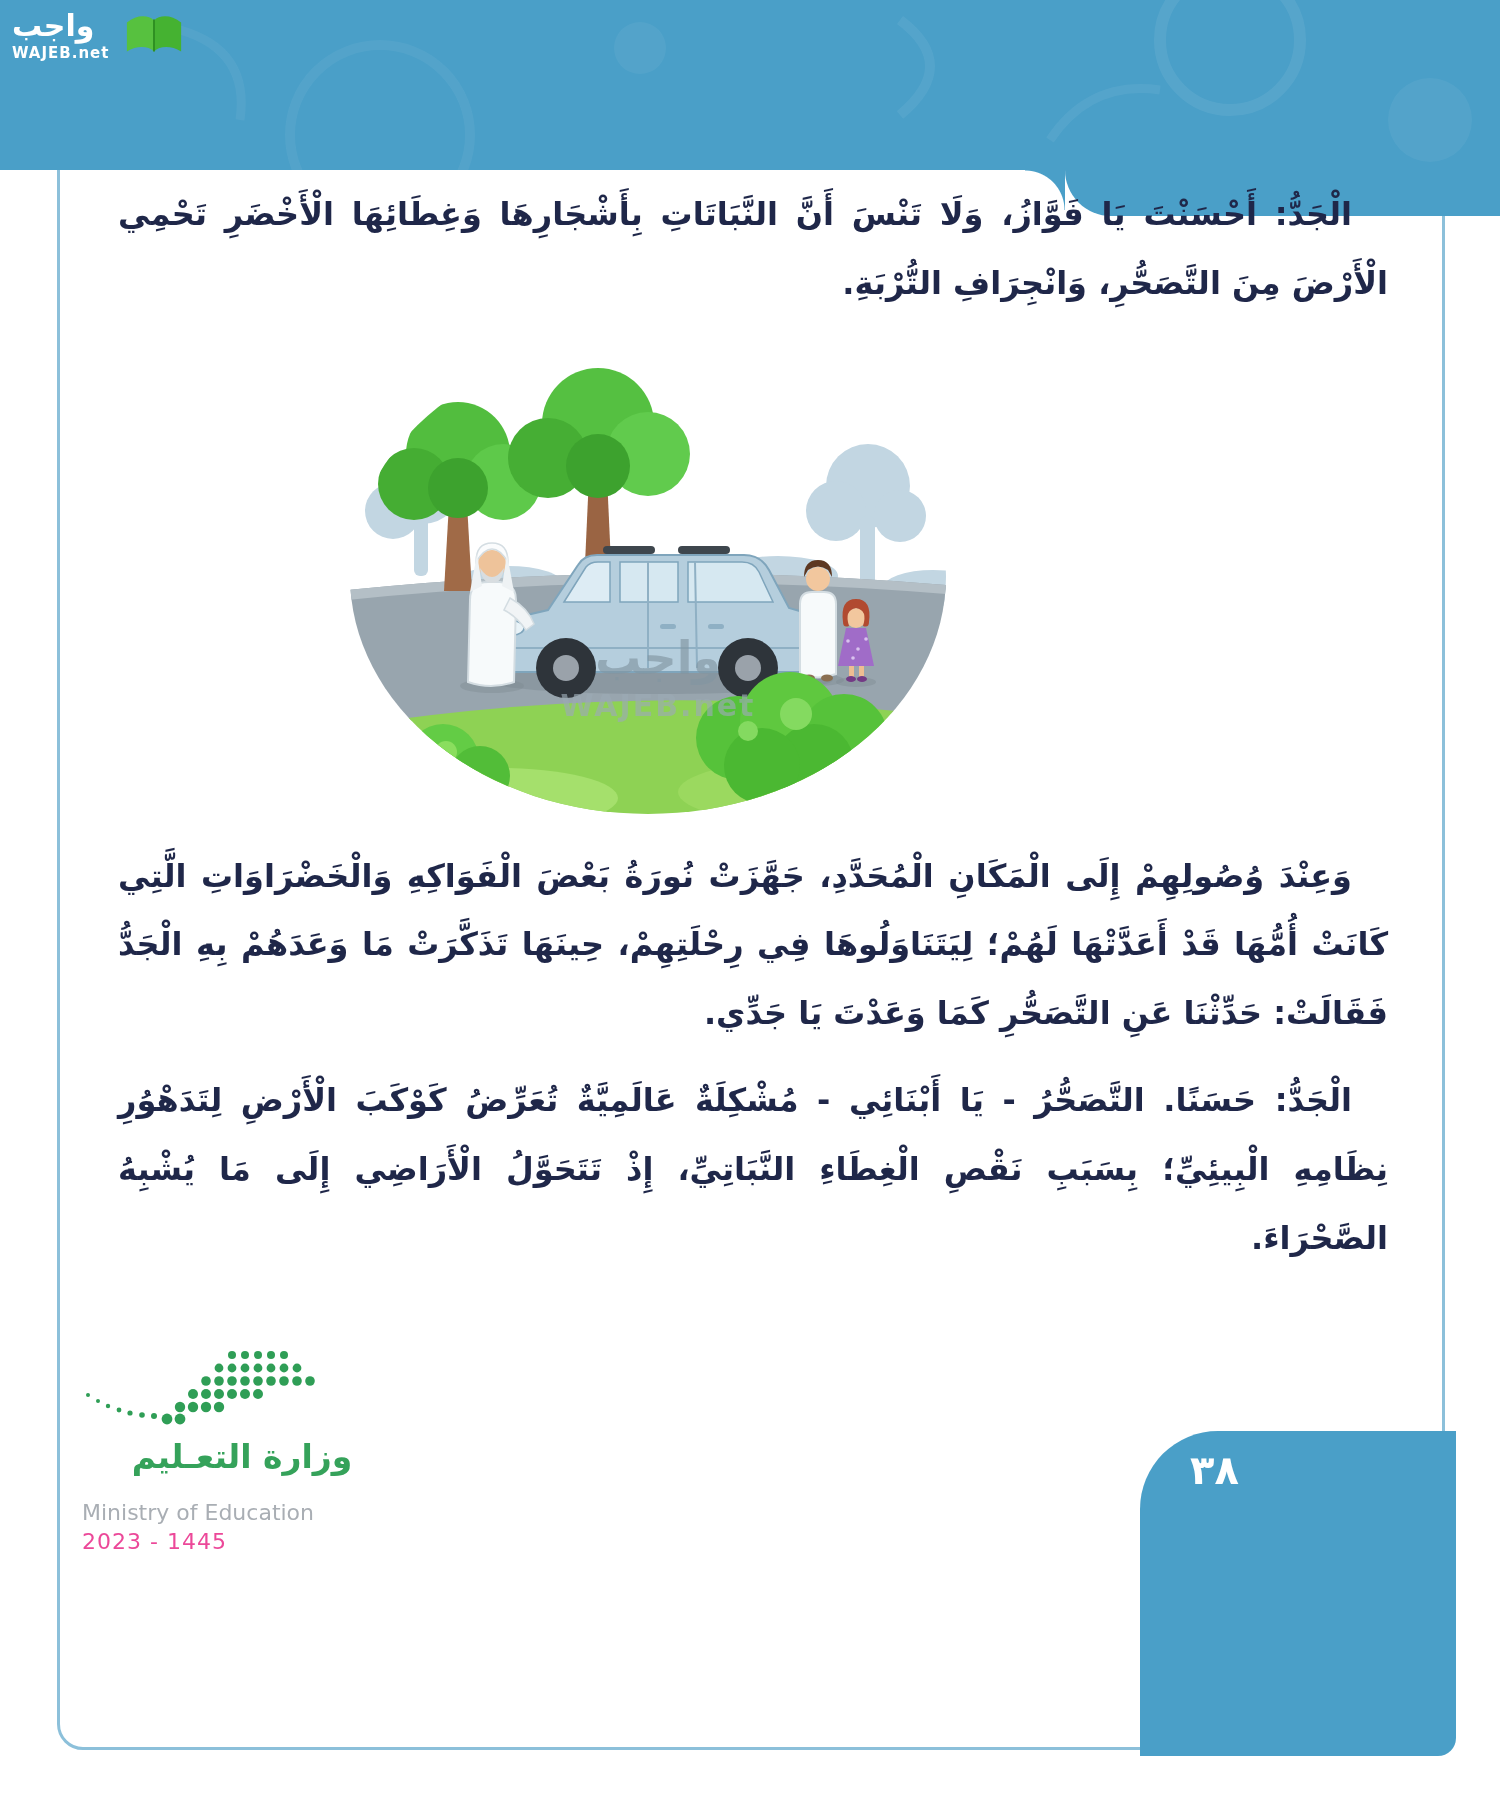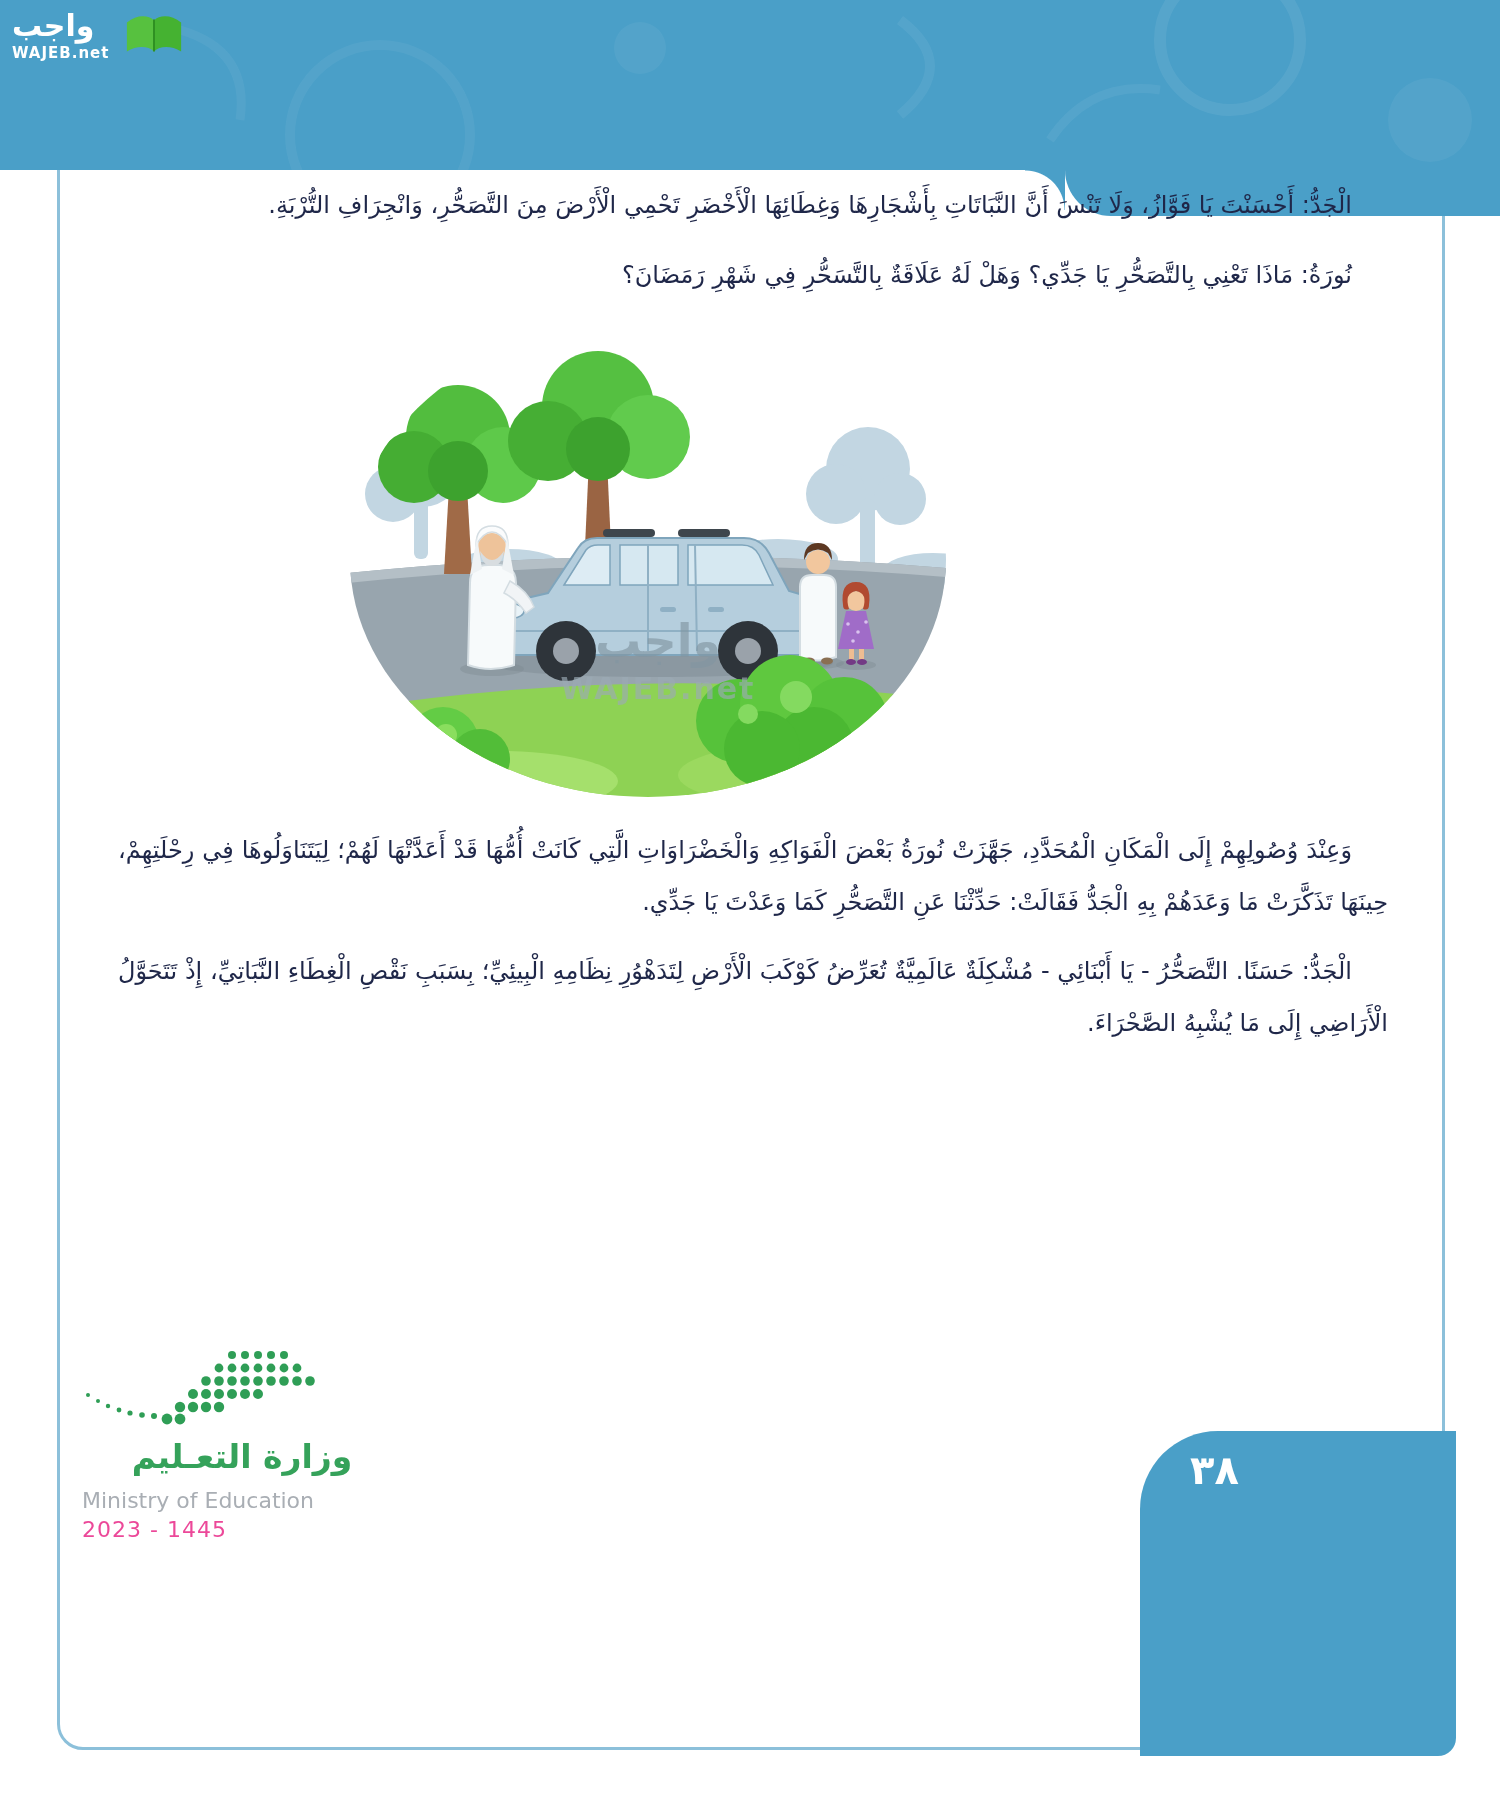--- a/index.html
+++ b/index.html
@@ -32,31 +32,31 @@
   }
   .brand-text{display:flex;flex-direction:column;align-items:flex-start;}
   .brand-ar{color:#ffffff;font-size:30px;font-weight:700;line-height:1.2;}
   .brand-en{color:#ffffff;font-size:15px;font-weight:700;letter-spacing:1px;}
   
   .content{
     position:absolute;top:180px;left:118px;right:112px;z-index:8;
   }
   .para{
     direction:rtl;text-align:justify;
-    font-size:24px;font-weight:400;color:#1f2749;
+    font-size:32px;font-weight:700;color:#1f2749;
     line-height:2.15;margin:0 0 18px 0;text-indent:36px;
   }
   .illus{
     width:600px;height:480px;margin:14px auto 26px 230px;padding:0;
   }
   .illus svg{width:600px;height:480px;display:block;}
   
   .ministry{position:absolute;left:82px;top:1345px;width:320px;z-index:8;}
   .ministry-ar{color:#35a25a;font-size:33px;font-weight:700;margin-top:8px;direction:rtl;text-align:center;}
-  .ministry-en{color:#a9aeb4;font-size:22px;font-weight:400;margin-top:12px;}
+  .ministry-en{color:#a9aeb4;font-size:22px;font-weight:400;margin-top:24px;}
   .ministry-years{color:#ec4899;font-size:22px;font-weight:400;margin-top:4px;letter-spacing:1px;}
   
   .page-tab{
     position:absolute;right:44px;bottom:44px;width:316px;height:325px;
     background:#4a9fc8;border-top-left-radius:78px;border-bottom-right-radius:18px;z-index:9;
   }
   .page-number{
     position:absolute;top:16px;left:50px;color:#ffffff;font-size:40px;font-weight:700;
   }
 </style>
@@ -85,21 +85,20 @@
       <path d="M60 12 C 50 4, 38 4, 32 10 L 32 42 C 38 36, 50 36, 60 42 Z" fill="#45b231"></path>
       <rect x="31" y="9" width="2" height="33" fill="#2f8f22"></rect>
     </svg>
   </div>
 </header>
 <div class="header-step"></div>
 <div class="step-fillet"></div>
 
 <main class="content">
   <p class="para" lang="ar" dir="rtl">الْجَدُّ: أَحْسَنْتَ يَا فَوَّازُ، وَلَا تَنْسَ أَنَّ النَّبَاتَاتِ بِأَشْجَارِهَا وَغِطَائِهَا الْأَخْضَرِ تَحْمِي الْأَرْضَ مِنَ التَّصَحُّرِ، وَانْجِرَافِ التُّرْبَةِ.</p>
-  <p class="para" lang="ar" dir="rtl">نُورَةُ: مَاذَا تَعْنِي بِالتَّصَحُّرِ يَا جَدِّي؟ وَهَلْ لَهُ عَلَاقَةٌ بِالتَّسَحُّرِ فِي شَهْرِ رَمَضَانَ؟</p>
 
   <figure class="illus">
     <svg viewBox="0 0 600 480">
       <defs>
         <clipPath id="oval">
             <ellipse cx="300" cy="240" rx="298" ry="238"></ellipse>
           </clipPath>
       </defs>
       <g clip-path="url(#oval)">
         <rect width="600" height="480" fill="#ffffff"></rect>

